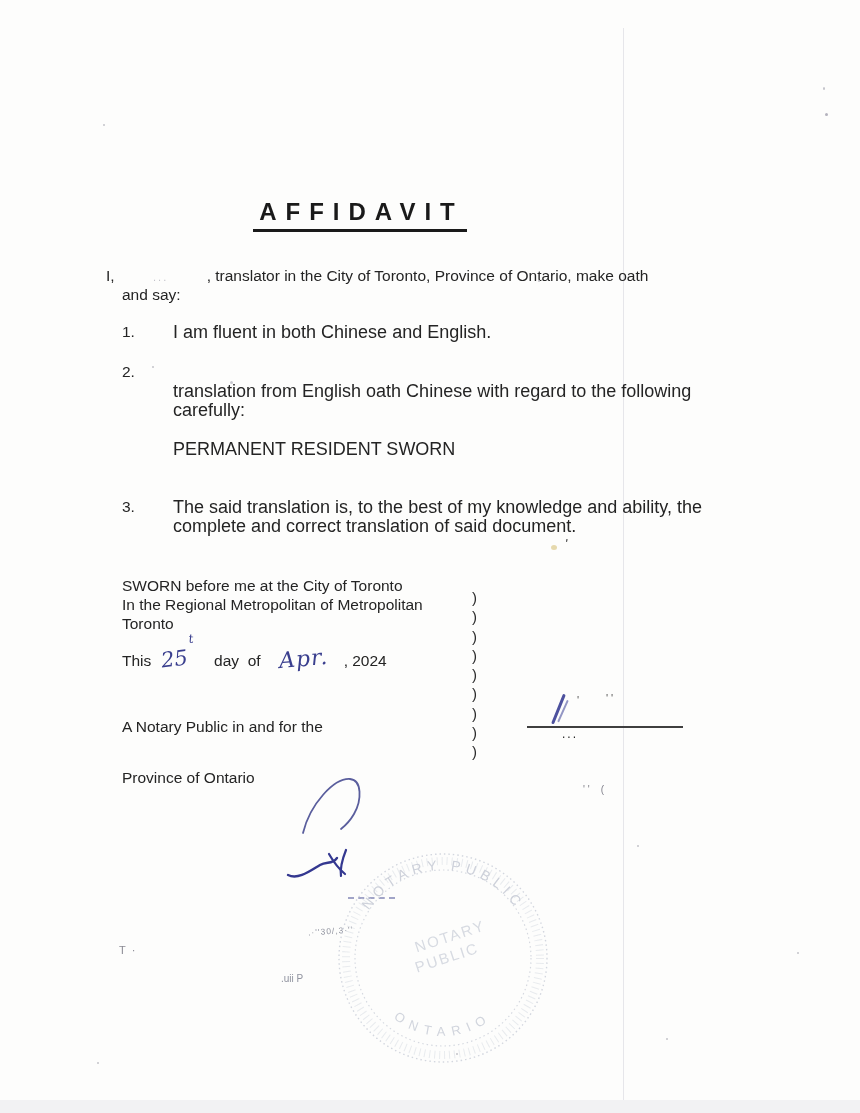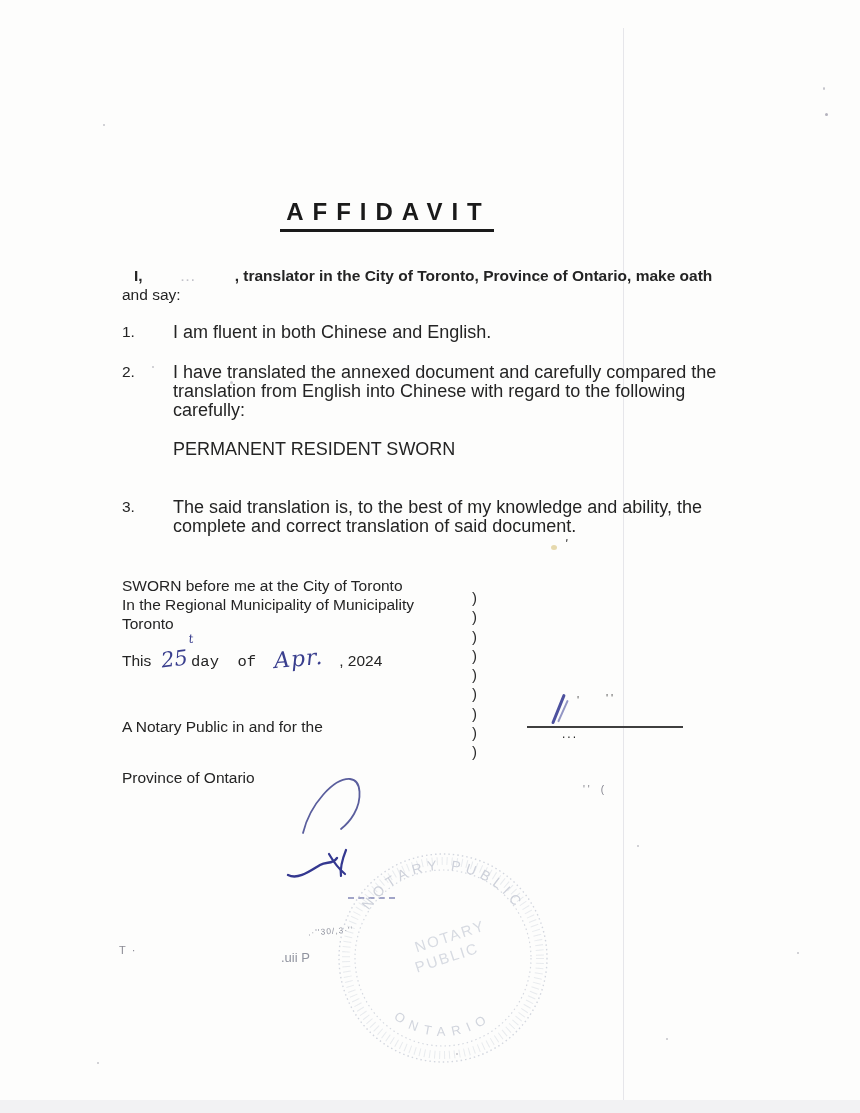--- a/index.html
+++ b/index.html
@@ -8,21 +8,20 @@
     width:860px;height:1113px;
     background:#fdfdfc;
     font-family:"Liberation Sans", sans-serif;
     color:#242424;
     overflow:hidden;
   }
   .line{position:absolute;font-size:15.5px;line-height:19.3px;white-space:pre;}
   .title{
     position:absolute;top:198px;left:0;width:720px;
     text-align:center;
-    padding-left:27px;
   }
   .title span{
     display:inline-block;
     font-size:24px;font-weight:bold;letter-spacing:9px;
     color:#1a1a1a;
     padding:0 3px 3px 6px;
     border-bottom:3px solid #1a1a1a;
   }
   .redacted-name{
     display:inline-block;width:92px;vertical-align:baseline;
@@ -64,47 +63,46 @@
 
 <div class="page">
 
   <div class="fold-line"></div>
   <div class="bottom-strip"></div>
 
   <div class="title">
     <span>AFFIDAVIT</span>
   </div>
 
-  <div class="line" style="left:134px;top:266px;font-weight:bold;"><span>I,</span><span class="redacted-name">...</span><span>, translator in the City of Toronto, Province of Ontario, make oath</span></div>
+  <div class="line" style="left:106px;top:266px;"><span>I,</span><span class="redacted-name">...</span><span>, translator in the City of Toronto, Province of Ontario, make oath</span></div>
   <div class="line" style="left:122px;top:285px;">and say:</div>
 
   <div class="item-number" style="top:323px;">1.</div>
   <div class="item-text" style="top:323px;">I am fluent in both Chinese and English.</div>
 
   <div class="item-number" style="top:363px;">2.</div>
-  <div class="item-text" style="top:363px;">I have translated the annexed document and carefully compared the</div>
-  <div class="item-text" style="top:382px;">translation from English into Chinese with regard to the following</div>
+  <div class="item-text" style="top:382px;">translation from English oath Chinese with regard to the following</div>
   <div class="item-text" style="top:401px;">carefully:</div>
   <div class="item-text" style="top:440px;">PERMANENT RESIDENT SWORN</div>
 
   <div class="item-number" style="top:498px;">3.</div>
   <div class="item-text" style="top:517px;">complete and correct translation of said document.</div>
   <div class="item-text" style="top:498px;">The said translation is, to the best of my knowledge and ability, the</div>
 
   <div class="speck" style="left:551px;top:545px;width:6px;height:5px;background:#e6d9ad;"></div>
   <span class="faint" style="left:565px;top:536px;color:#333;font-size:13px;transform:rotate(10deg);">'</span>
 
   <div class="line" style="left:122px;top:576px;">SWORN before me at the City of Toronto</div>
-  <div class="line" style="left:122px;top:595px;">In the Regional Municipality of Municipality</div>
+  <div class="line" style="left:122px;top:595px;">In the Regional Metropolitan of Metropolitan</div>
   <div class="line" style="left:122px;top:614px;">Toronto</div>
 
   <div class="date-line">
     <span>This</span>
     <span class="hand hand-day"><span>25</span><span class="sup">t</span></span>
-    <span style="margin-left:3px;white-space:pre;font-family:Liberation Mono, monospace;">day  of</span>
+    <span style="margin-left:26px;white-space:pre;">day  of</span>
     <span class="hand hand-month">Apr.</span>
     <span style="margin-left:10px;">, 2024</span>
   </div>
 
   <div class="bracket-col">
     <span>)</span>
     <span>)</span>
     <span>)</span>
     <span>)</span>
     <span>)</span>
@@ -129,21 +127,21 @@
     <path d="M 23 63 C 30 34 54 8 70 9 C 82 10 82 30 74 44 C 70 51 66 55 61 59" fill="none" stroke="#5a5e9d" stroke-width="1.8" stroke-linecap="round"></path>
   </svg>
   <svg width="90" height="40" style="left:282px;top:845px;">
     <path d="M 6 30 C 16 35 28 26 38 20 C 45 16 50 20 55 13" fill="none" stroke="#343890" stroke-width="2.4" stroke-linecap="round"></path>
     <path d="M 47 9 C 51 16 57 24 63 29" fill="none" stroke="#343890" stroke-width="2.2" stroke-linecap="round"></path>
     <path d="M 64 5 C 60 15 58 24 59 31" fill="none" stroke="#343890" stroke-width="2.2" stroke-linecap="round"></path>
   </svg>
   <div class="micro-dash"></div>
 
   <span class="faint" style="left:308px;top:926px;font-size:8.5px;transform:rotate(-4deg);letter-spacing:1px;">.·''30/,3·''</span>
-  <span class="faint" style="left:281px;top:950px;font-size:13px;">.uii P</span>
+  <span class="faint" style="left:281px;top:973px;font-size:10px;">.uii P</span>
   <span class="faint" style="left:119px;top:944px;font-size:11px;color:#8b8b94;">T  ·</span>
 
   <svg class="seal" width="224" height="224" viewBox="0 0 224 224" style="left:331px;top:846px;">
     <defs>
       <path id="arcTop" d="M 24 112 A 88 88 0 0 1 200 112" fill="none"></path>
       <path id="arcBot" d="M 34 112 A 78 78 0 0 0 190 112" fill="none"></path>
     </defs>
     <circle cx="112" cy="112" r="104" fill="none" stroke="#cfd3dc" stroke-width="1.4" stroke-dasharray="1.5 3"></circle>
     <circle cx="112" cy="112" r="97" fill="none" stroke="#d4d8e0" stroke-width="8" stroke-dasharray="1 4" opacity="0.55"></circle>
     <circle cx="112" cy="112" r="88" fill="none" stroke="#d2d6de" stroke-width="1.2" stroke-dasharray="1.5 3"></circle>

